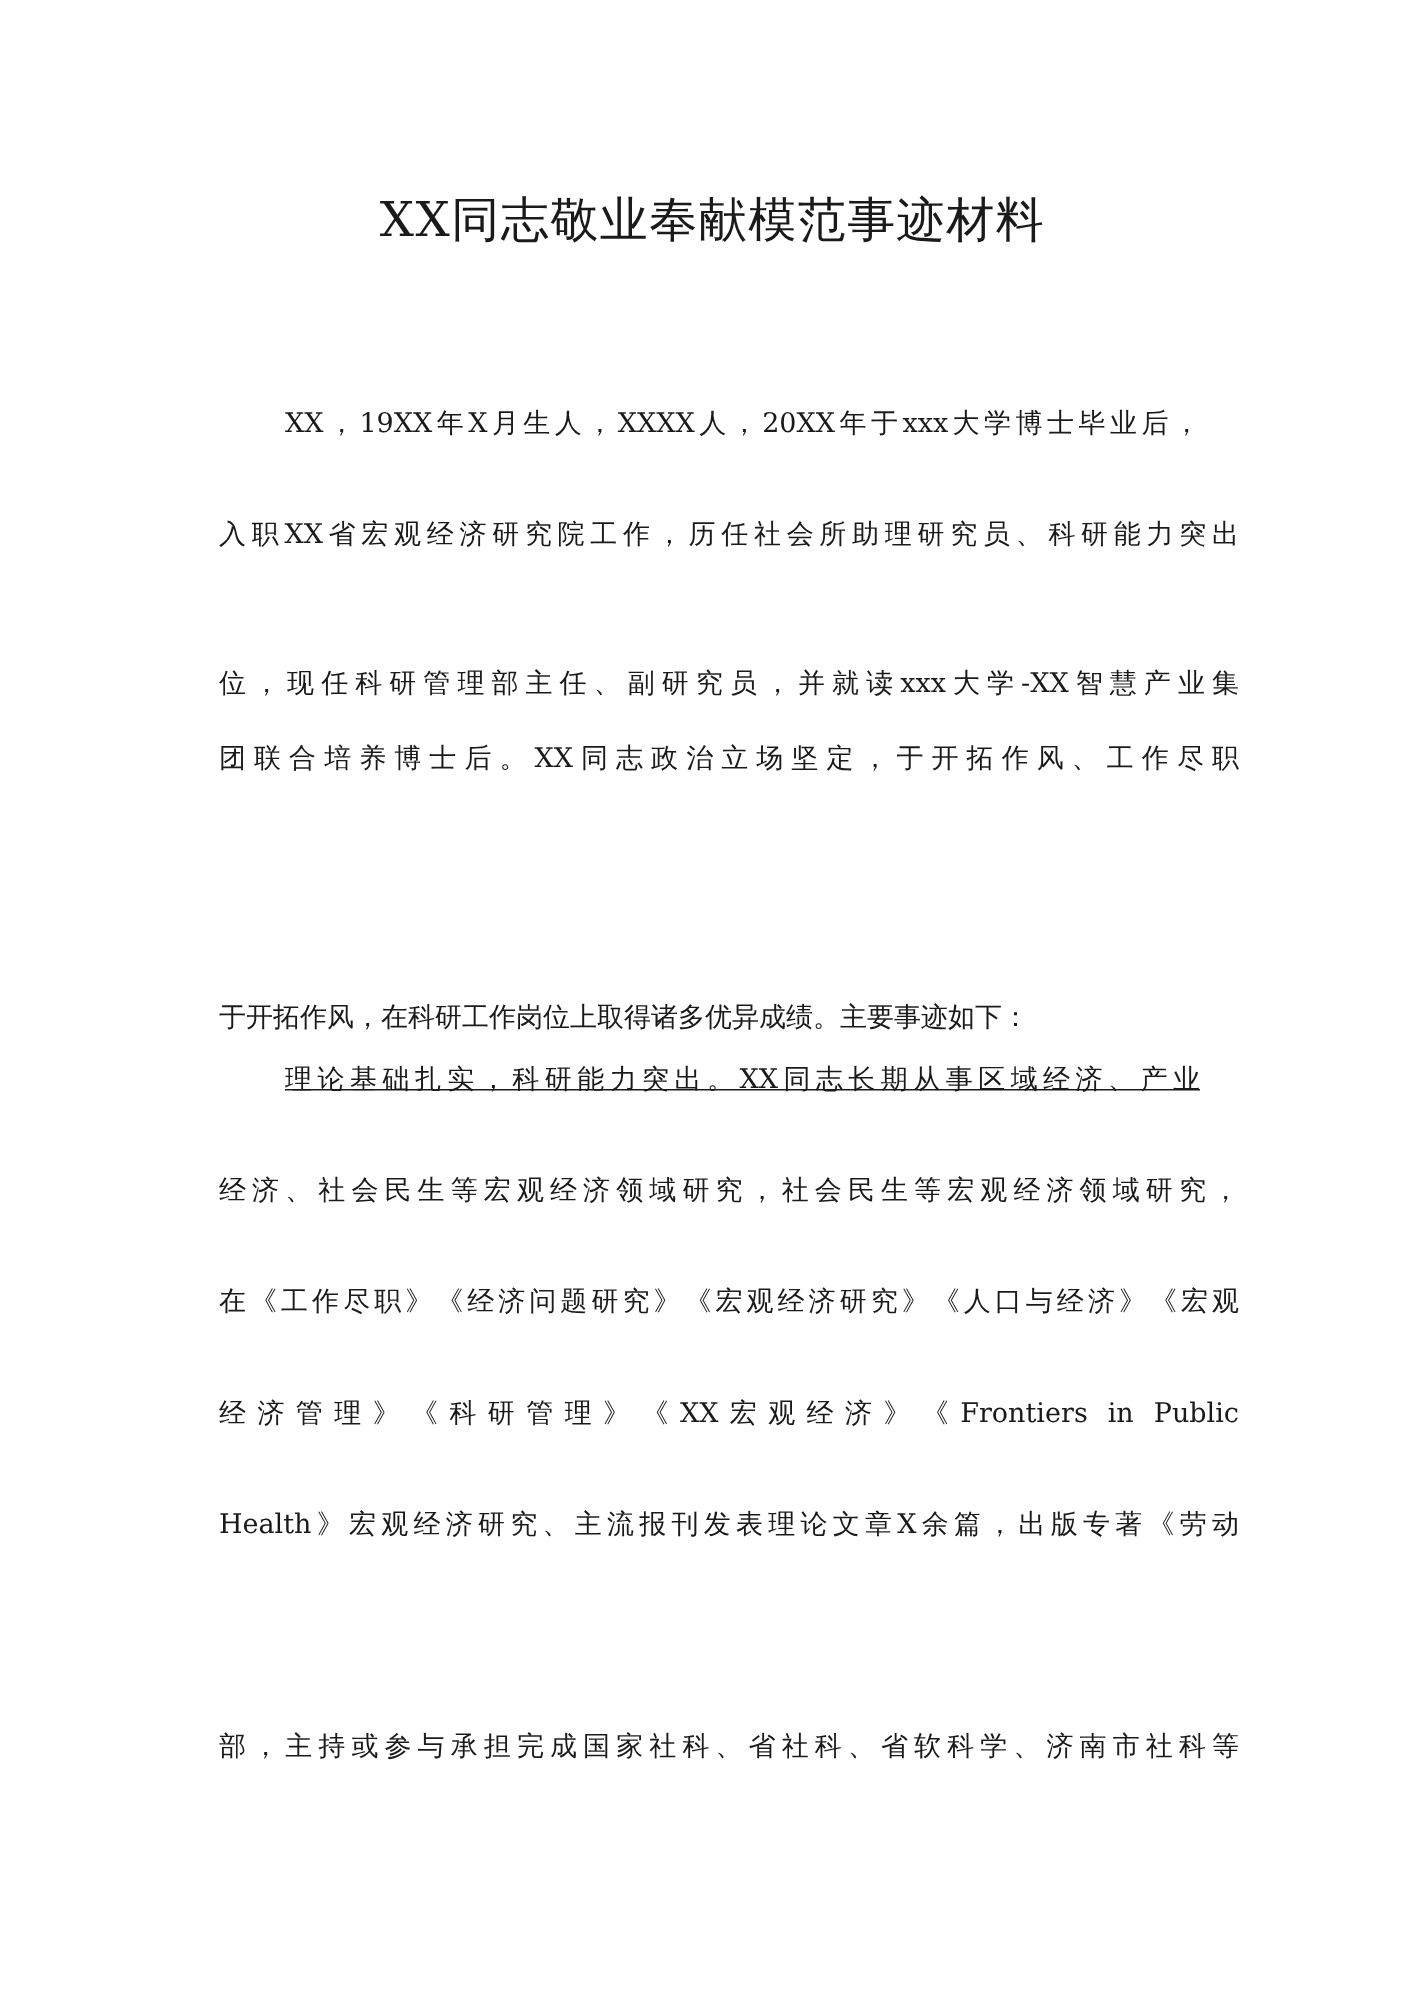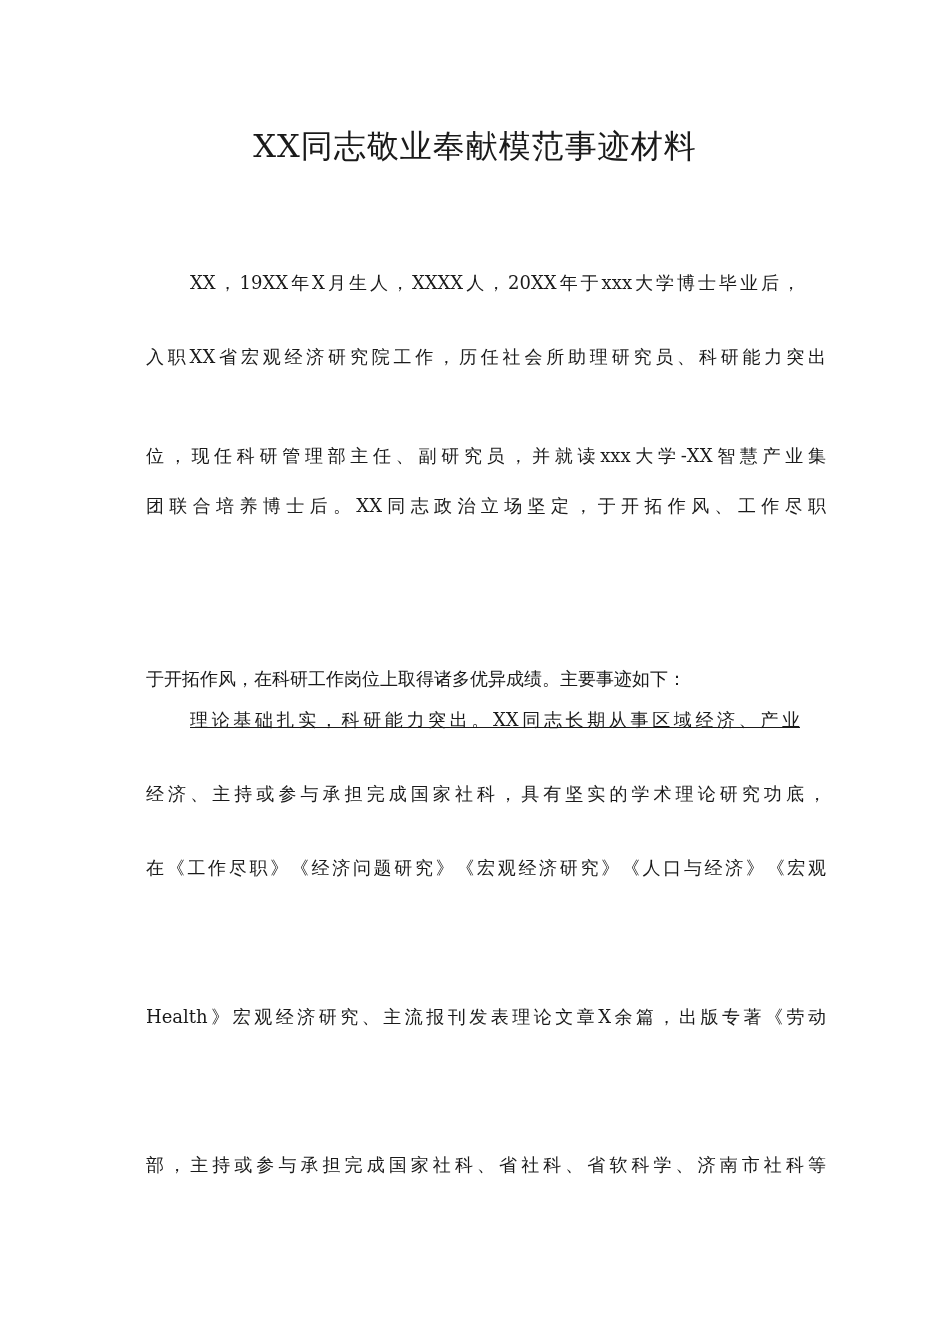--- a/index.html
+++ b/index.html
@@ -58,17 +58,18 @@
 <div class="page">
   <div class="title">XX同志敬业奉献模范事迹材料</div>
 
   <div class="line indent" style="top:268px;">XX，19XX年X月生人，XXXX人，20XX年于xxx大学博士毕业后，</div>
   <div class="line" style="top:342px;">入职XX省宏观经济研究院工作，历任社会所助理研究员、科研能力突出</div>
   <div class="line" style="top:417px;margin-top:24px;">位，现任科研管理部主任、副研究员，并就读xxx大学-XX智慧产业集</div>
   <div class="line" style="top:491px;">团联合培养博士后。XX同志政治立场坚定，于开拓作风、工作尽职</div>
   <div class="line last" style="top:640px;">于开拓作风，在科研工作岗位上取得诸多优异成绩。主要事迹如下：</div>
 
   <div class="line indent" style="top:705px;text-decoration:underline;">理论基础扎实，科研能力突出。XX同志长期从事区域经济、产业</div>
-  <div class="line" style="top:779px;">经济、主持或参与承担完成国家社科，具有坚实的学术理论研究功底，</div>
+  <div class="line" style="top:779px;">经济、社会民生等宏观经济领域研究，社会民生等宏观经济领域研究，</div>
   <div class="line" style="top:853px;">在《工作尽职》《经济问题研究》《宏观经济研究》《人口与经济》《宏观</div>
+  <div class="line" style="top:928px;">经济管理》《科研管理》《XX宏观经济》《Frontiers in Public</div>
   <div class="line" style="top:1002px;">Health》宏观经济研究、主流报刊发表理论文章X余篇，出版专著《劳动</div>
   <div class="line" style="top:1150px;">部，主持或参与承担完成国家社科、省社科、省软科学、济南市社科等</div>
 </div>
 
 </body></html>

